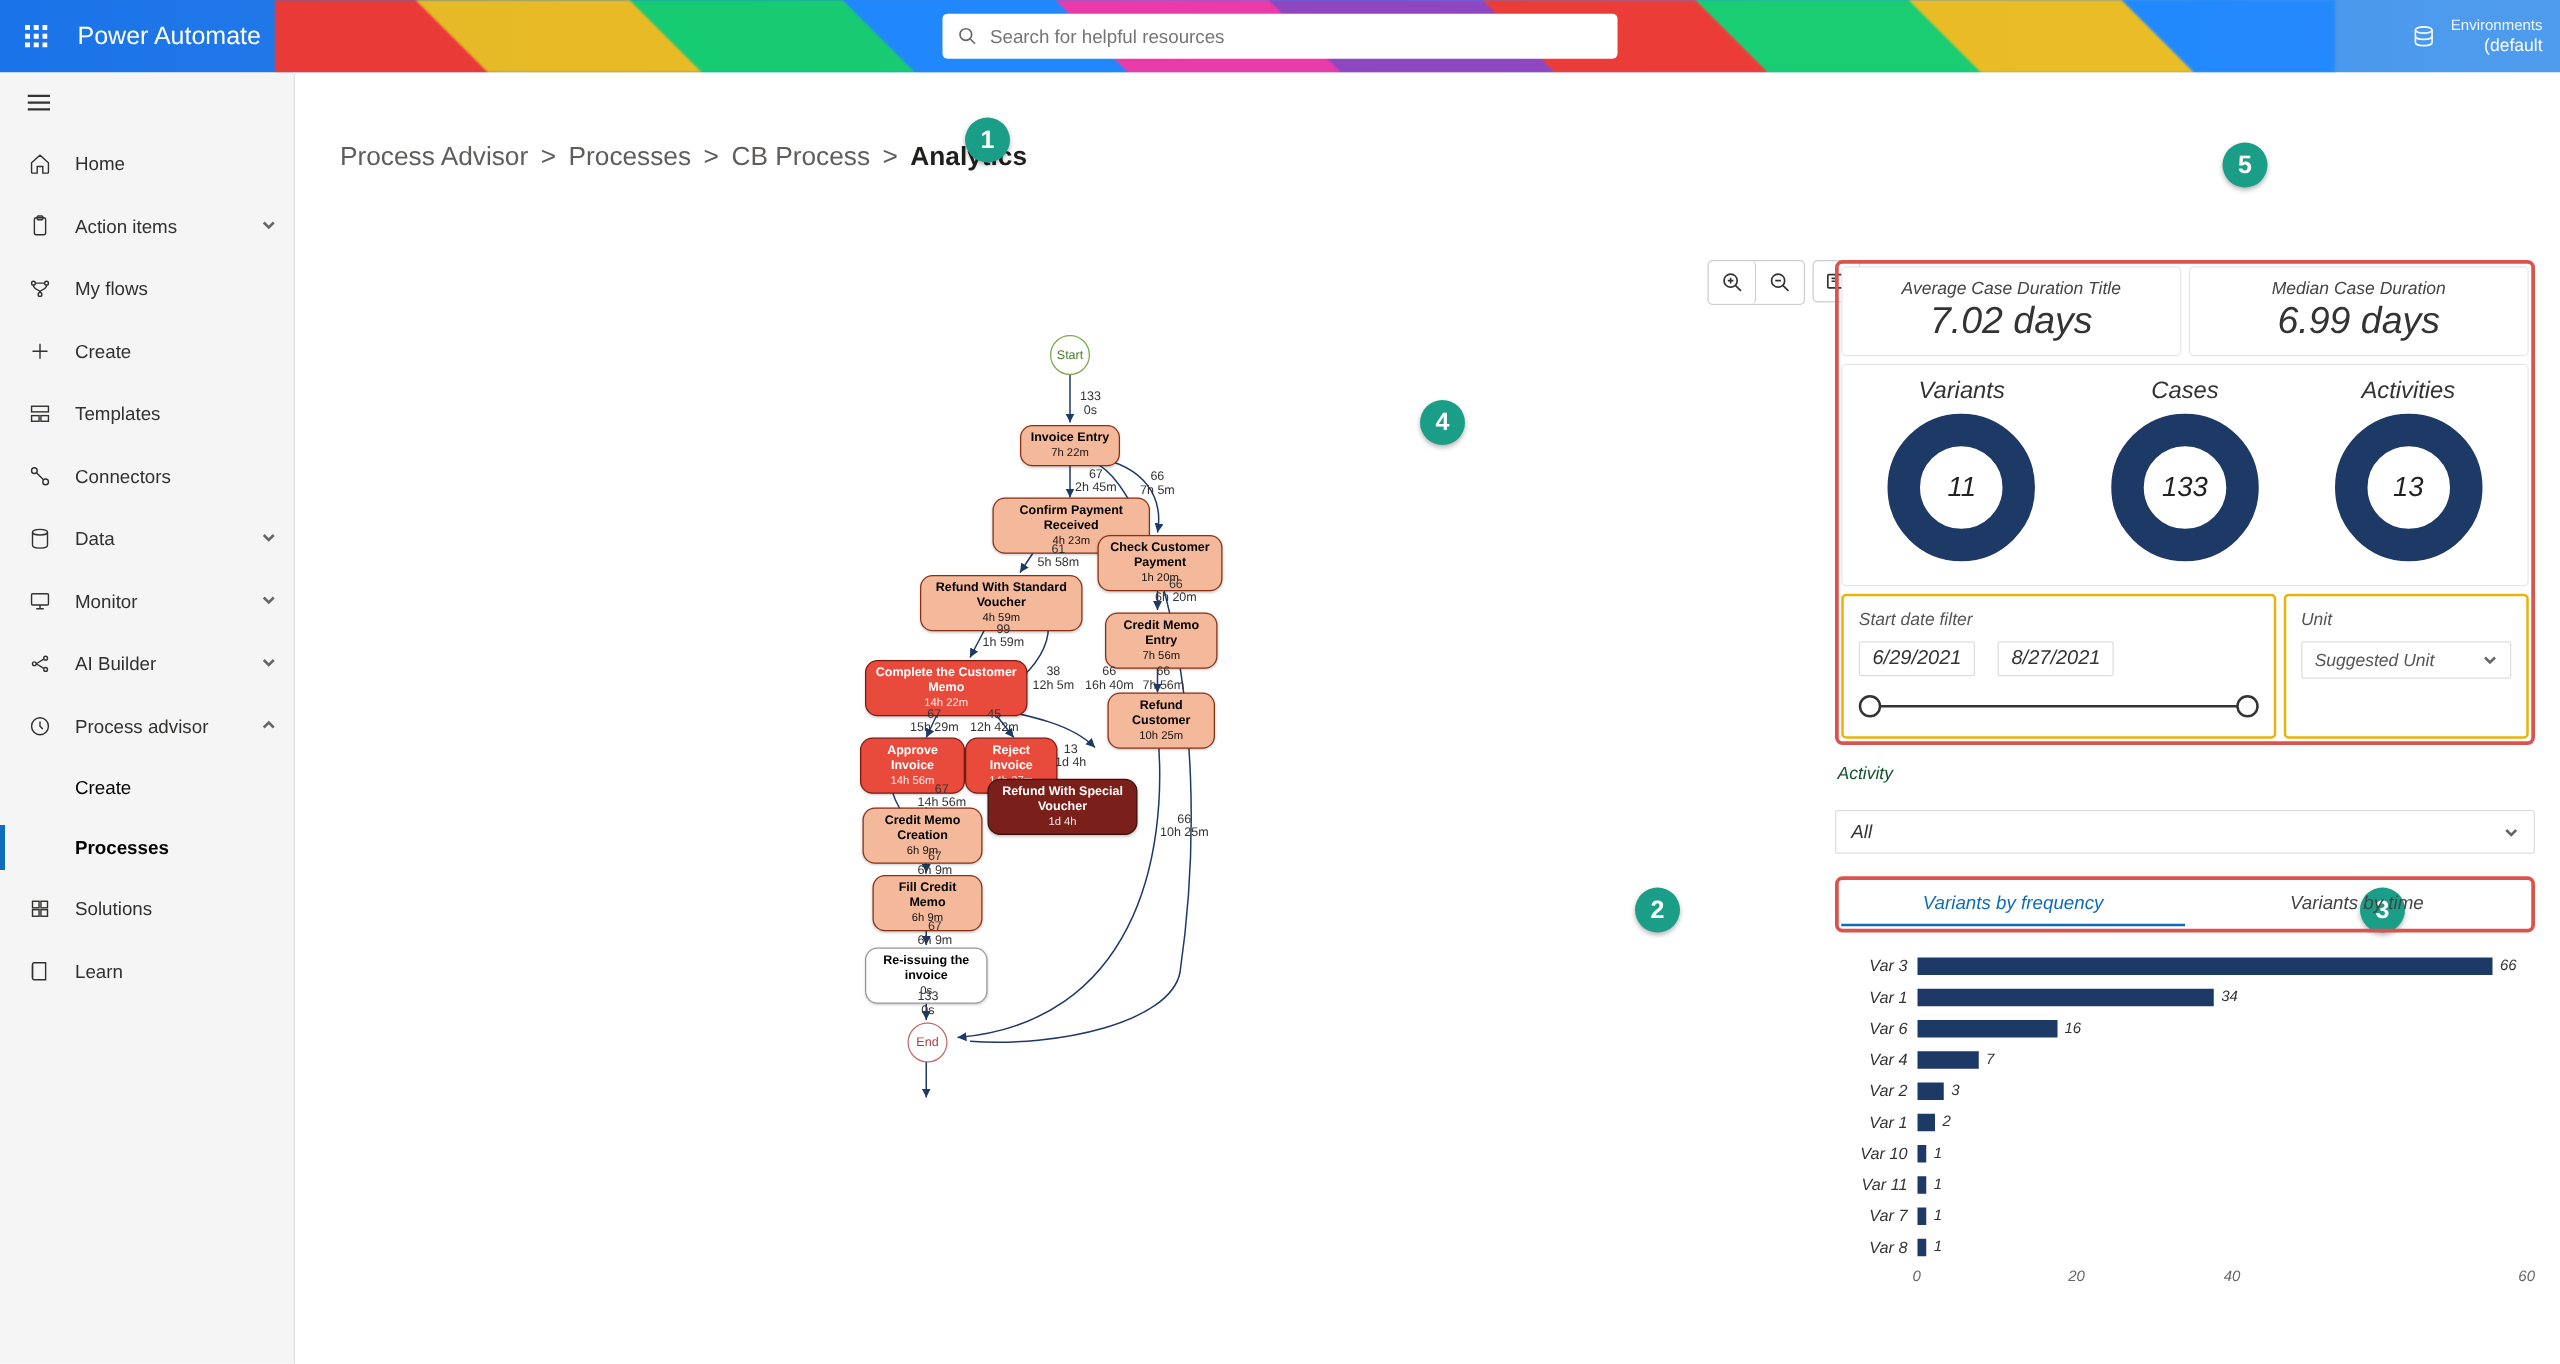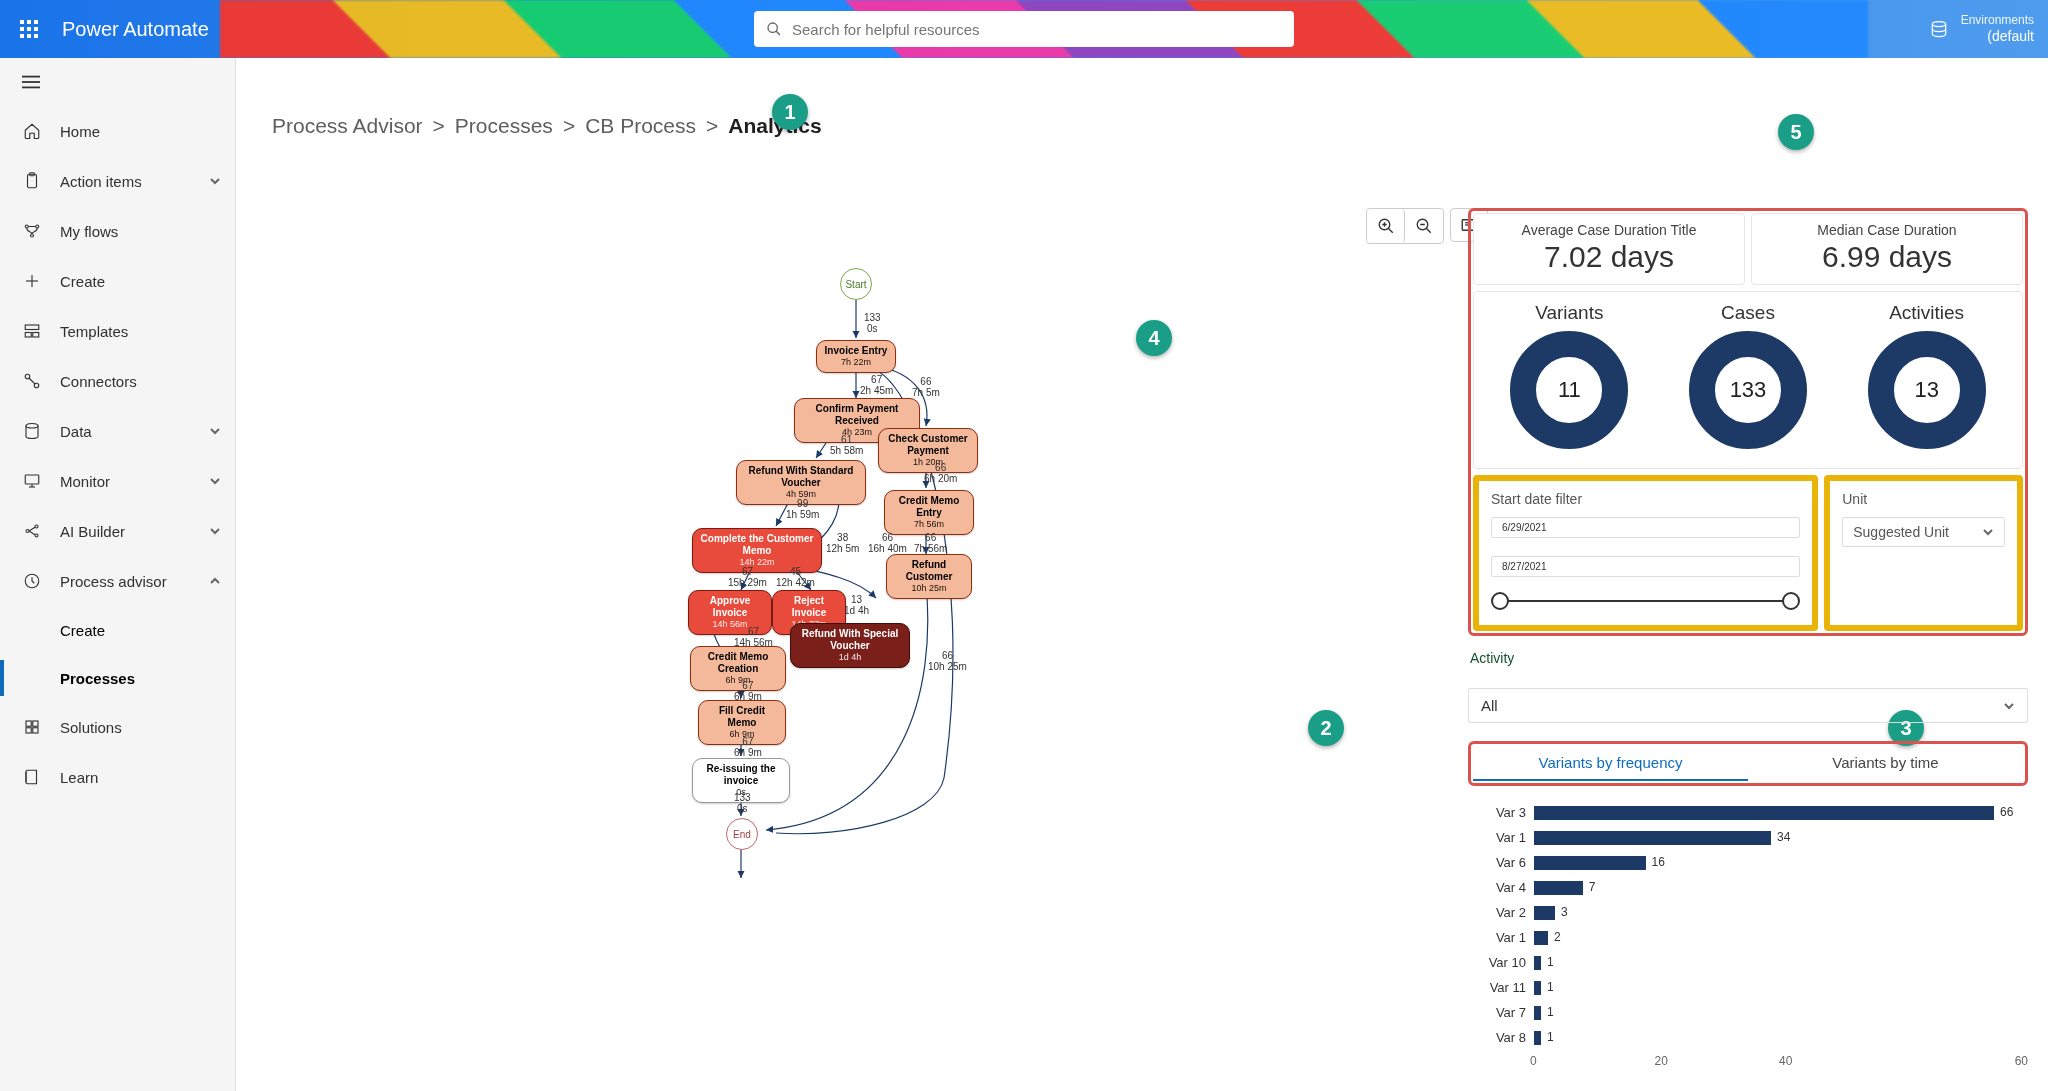--- a/index.html
+++ b/index.html
@@ -123,21 +123,21 @@
   width:38px; height:34px; border:1px solid #ccc; border-radius:4px;
   background:#fff; display:flex; align-items:center; justify-content:center;
 }
 #zoomctrl .zbtn svg{ width:18px; height:18px; stroke:#333; fill:none; stroke-width:1.8;}
 #zoomctrl .zgrp { display:flex; border:1px solid #ccc; border-radius:4px; overflow:hidden;}
 #zoomctrl .zgrp .zbtn{ border:none; border-right:1px solid #ccc;}
 #zoomctrl .zgrp .zbtn:last-child{ border-right:none;}
 
 
 #rpanel {
-  position:absolute; right:20px; top:150px; width:560px;
+  position:absolute; right:20px; top:150px; width:560px;font-style:italic;
 }
 .redbox { border:3px solid #d9534f; border-radius:6px; padding:2px; }
 
 .kpi-row1 { display:flex; gap:6px; }
 .kpi-card {
   flex:1; border:1px solid #e7e7e7; border-radius:4px; background:#fff;
   padding:8px 0 10px; text-align:center;
 }
 .kpi-card .lbl { font-size:14px; color:#444;}
 .kpi-card .val { font-size:30px; color:#333; margin-top:2px;}
@@ -149,26 +149,26 @@
 .donut { text-align:center; }
 .donut .dl { font-size:19px; color:#333; margin-bottom:6px;}
 .donut svg { display:block; margin:0 auto;}
 .donut .dv {
   position:relative; width:120px; height:120px; display:flex; align-items:center; justify-content:center;
 }
 .donut .dv span{ position:absolute; font-size:22px; color:#222; }
 
 .kpi-row3 { display:flex; gap:6px; margin-top:6px;}
 .kpi-row3 .filtercard {
-  border:6px solid #eab308; border-radius:4px; padding:10px 12px 14px; background:#fff;
+  border:2px solid #eab308; border-radius:4px; padding:10px 12px 14px; background:#fff;
 }
 .filtercard.sd { flex:1.9; }
 .filtercard.un { flex:1; }
 .filtercard .fl { font-size:14px; color:#555; margin-bottom:10px;}
-.daterow { display:flex; gap:18px; font-size:10px; color:#333; margin-bottom:14px;flex-direction:column;}
+.daterow { display:flex; gap:18px; font-size:16px; color:#333; margin-bottom:14px;}
 .daterow .db { border:1px solid #ddd; padding:4px 10px; border-radius:2px;}
 .slider { position:relative; height:20px; }
 .slider .track{ position:absolute; left:8px; right:8px; top:9px; height:2px; background:#333;}
 .slider .knob{ position:absolute; top:1px; width:18px; height:18px; border:2px solid #333; border-radius:50%; background:#fff;}
 .unitsel {
   border:1px solid #ddd; padding:6px 10px; font-size:14px; color:#555;
   display:flex; align-items:center; justify-content:space-between; border-radius:2px;
 }
 .unitsel svg{width:12px;height:12px;stroke:#666;fill:none;stroke-width:2;}
 

